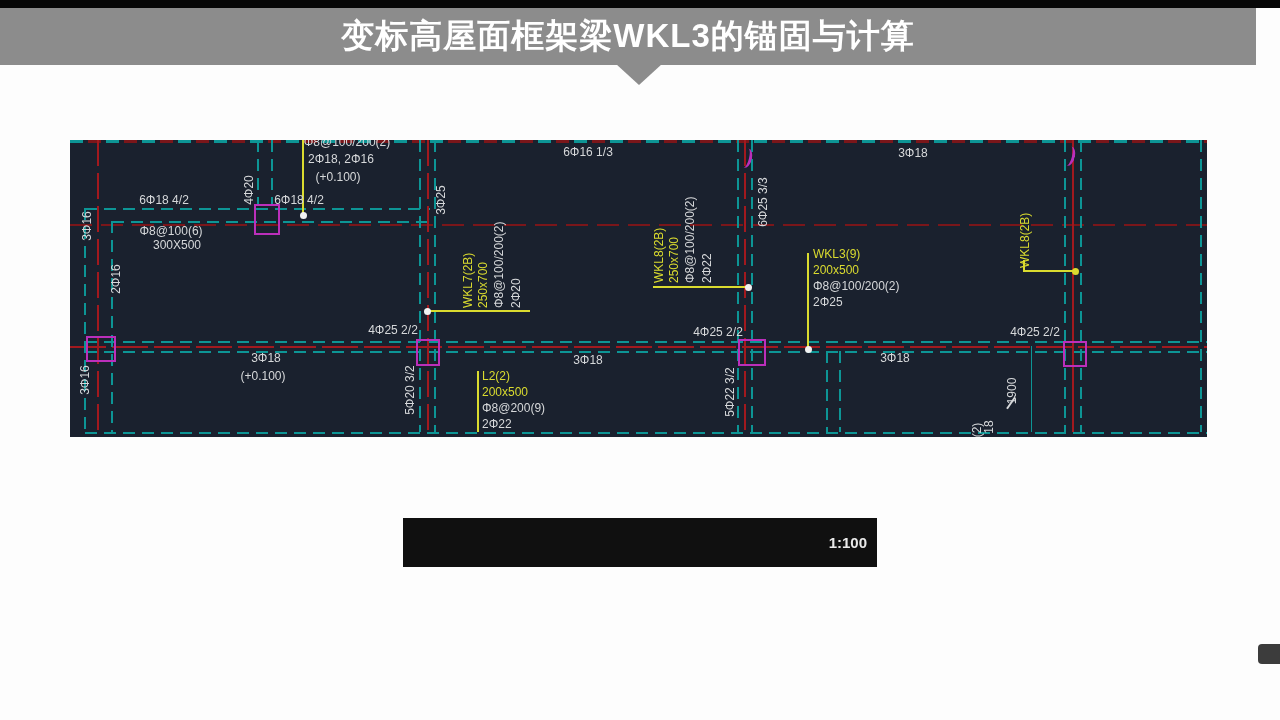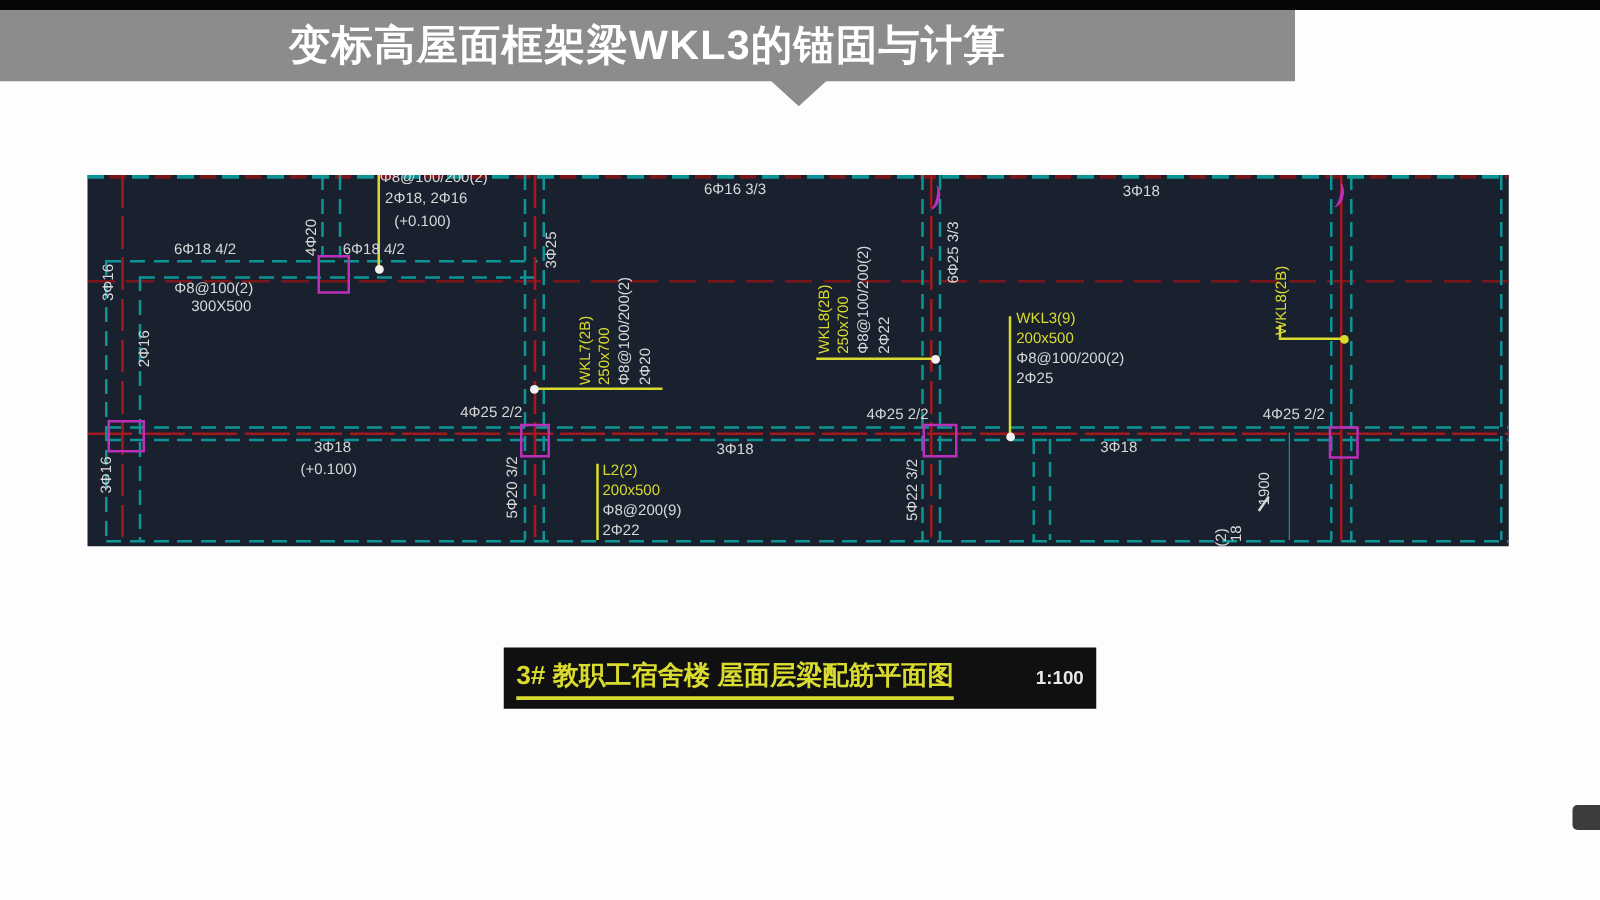--- a/index.html
+++ b/index.html
@@ -2,21 +2,21 @@
 <html style="--bg: #1a212e; --cyan: #0d9595; --red: #a2191e; --reddim: #7a161a; --magenta: #bb2fbb; --yellow: #dadb2f; --white: #d6d8da;"><head>
 <meta charset="utf-8">
 <style>
   html,body{margin:0;padding:0;}
   body{
     width:1280px;height:720px;position:relative;overflow:hidden;
     background:#fdfdfd;font-family:"Liberation Sans",sans-serif;
   }
   
   .top-strip{position:absolute;left:0;top:0;width:1280px;height:8px;background:#070707;}
-  .header-band{position:absolute;left:0;top:8px;width:1036px;height:57px;background:#8c8c8c;
+  .header-band{position:absolute;left:0;top:8px;width:1256px;height:57px;background:#8c8c8c;
     display:flex;align-items:center;justify-content:center;}
   .header-title{color:#ffffff;font-size:33px;font-weight:700;letter-spacing:1px;white-space:nowrap;}
   .header-notch{position:absolute;left:616px;top:64px;width:0;height:0;
     border-left:23px solid transparent;border-right:23px solid transparent;border-top:21px solid #8c8c8c;}
   
   .cad{position:absolute;left:70px;top:140px;width:1137px;height:297px;background:var(--bg);overflow:hidden;}
   .ln{position:absolute;}
   .h-cyan   {height:2px;background:repeating-linear-gradient(90deg,var(--cyan) 0 12px,transparent 12px 19px);}
   .v-cyan   {width:2px; background:repeating-linear-gradient(180deg,var(--cyan) 0 12px,transparent 12px 19px);}
   .h-reddim {height:2px;background:repeating-linear-gradient(90deg,var(--reddim) 0 22px,transparent 22px 31px);}
@@ -101,26 +101,26 @@
     <div class="colbox" style="left: 184px; top: 64px; width: 22px; height: 27px;"></div>
     <div class="colbox" style="left: 16px; top: 196px; width: 26px; height: 22px;"></div>
     <div class="colbox" style="left: 346px; top: 199px; width: 20px; height: 23px;"></div>
     <div class="colbox" style="left: 668px; top: 199px; width: 24px; height: 23px;"></div>
     <div class="colbox" style="left: 993px; top: 201px; width: 20px; height: 22px;"></div>
     <div class="arc" style="left: 670px; top: 8px;"></div>
     <div class="arc" style="left: 993px; top: 6px;"></div>
     <div class="tick" style="left: 934px; top: 262px;"></div>
     <span class="ctext tw cc" style="left: 94px; top: 60px;">6Φ18 4/2</span>
     <span class="ctext tw cc" style="left: 229px; top: 60px;">6Φ18 4/2</span>
-    <span class="ctext tw cc" style="left: 101px; top: 91px;">Φ8@100(2)</span>
+    <span class="ctext tw cc" style="left: 101px; top: 91px;">Φ8@100(6)</span>
     <span class="ctext tw cc" style="left: 107px; top: 105px;">300X500</span>
     <span class="ctext tw cc" style="left: 277px; top: 2px;">Φ8@100/200(2)</span>
     <span class="ctext tw cc" style="left: 271px; top: 19px;">2Φ18, 2Φ16</span>
     <span class="ctext tw cc" style="left: 268px; top: 37px;">(+0.100)</span>
-    <span class="ctext tw cc" style="left: 518px; top: 12px;">6Φ16 3/3</span>
+    <span class="ctext tw cc" style="left: 518px; top: 12px;">6Φ16 1/3</span>
     <span class="ctext tw cc" style="left: 843px; top: 13px;">3Φ18</span>
     <span class="ctext tw cc" style="left: 196px; top: 218px;">3Φ18</span>
     <span class="ctext tw cc" style="left: 193px; top: 236px;">(+0.100)</span>
     <span class="ctext tw cc" style="left: 323px; top: 190px;">4Φ25 2/2</span>
     <span class="ctext tw cc" style="left: 518px; top: 220px;">3Φ18</span>
     <span class="ctext tw cc" style="left: 648px; top: 192px;">4Φ25 2/2</span>
     <span class="ctext tw cc" style="left: 825px; top: 218px;">3Φ18</span>
     <span class="ctext tw cc" style="left: 965px; top: 192px;">4Φ25 2/2</span>
     <span class="ctext tw cc vr" style="left: 17px; top: 86px;">3Φ16</span>
     <span class="ctext tw cc vr" style="left: 46px; top: 139px;">2Φ16</span>
@@ -146,17 +146,16 @@
     <span class="ctext ty" style="left: 743px; top: 124px;">200x500</span>
     <span class="ctext tw" style="left: 743px; top: 140px;">Φ8@100/200(2)</span>
     <span class="ctext tw" style="left: 743px; top: 156px;">2Φ25</span>
     <span class="ctext ty" style="left: 412px; top: 230px;">L2(2)</span>
     <span class="ctext ty" style="left: 412px; top: 246px;">200x500</span>
     <span class="ctext tw" style="left: 412px; top: 262px;">Φ8@200(9)</span>
     <span class="ctext tw" style="left: 412px; top: 278px;">2Φ22</span>
   </div>
 
 <div class="caption-box">
-  <span class="caption-main"><span>3#</span>&nbsp;<span>教职工宿舍楼 屋面层梁配筋平面图</span></span>
   <span class="caption-scale">1:100</span>
 </div>
 
 <div class="corner-widget"></div>
 
 </body></html>

